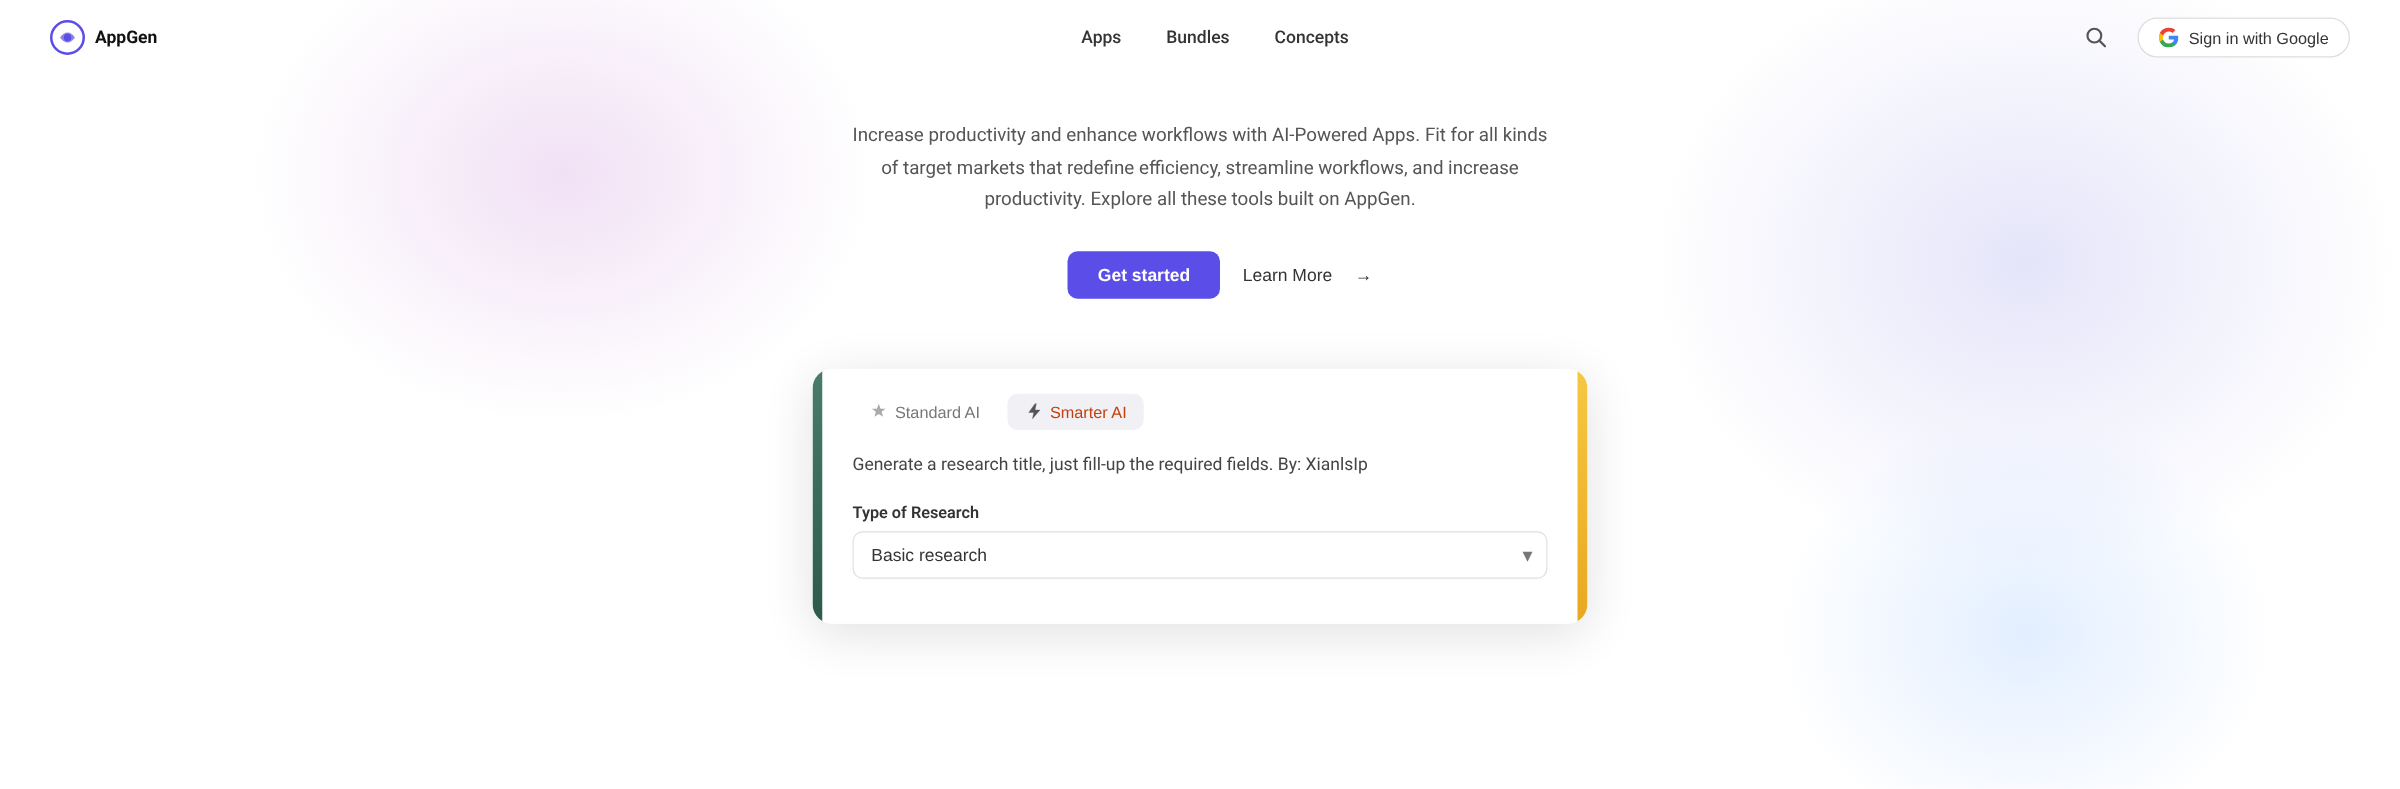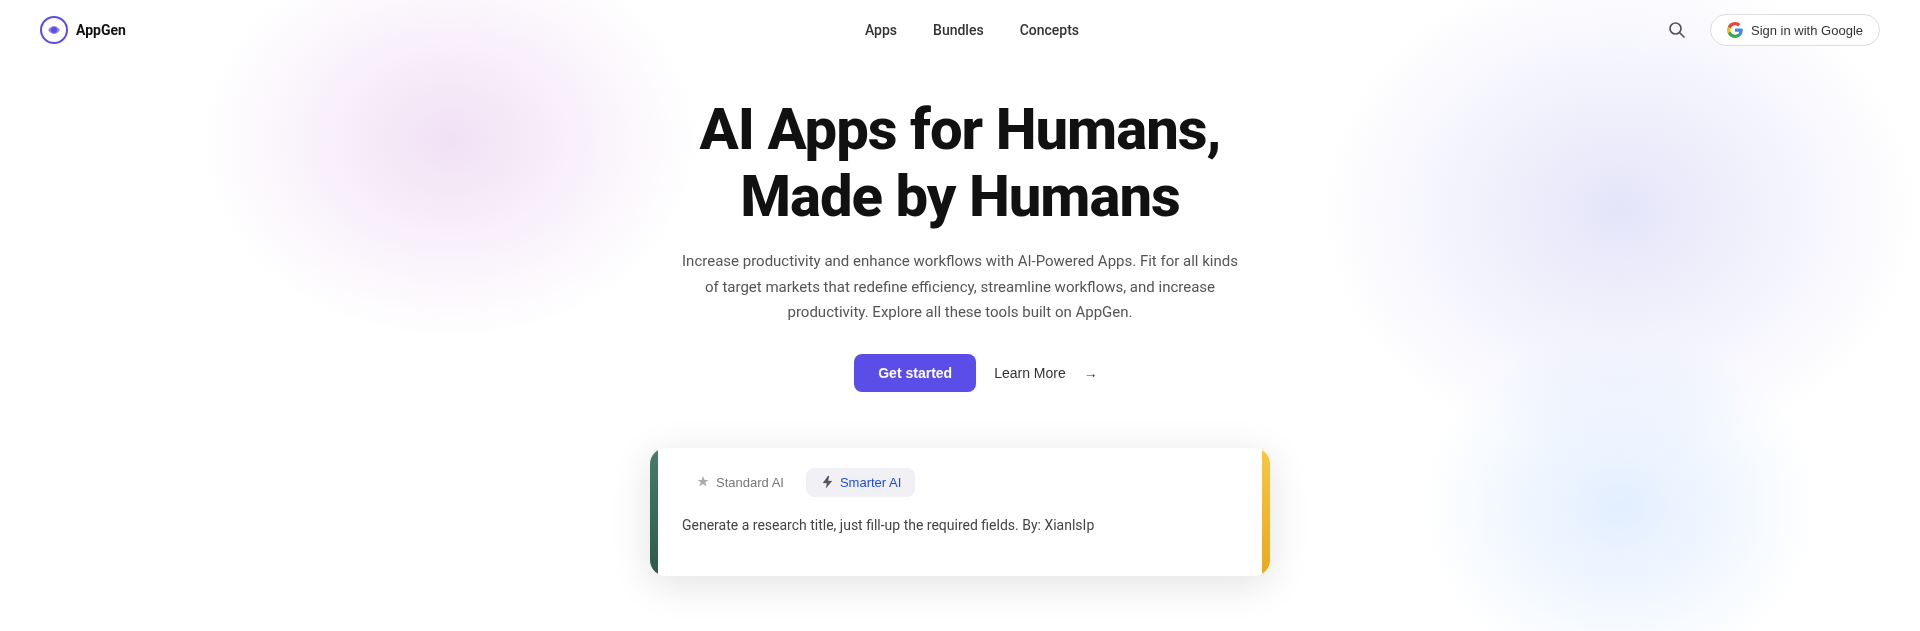--- a/index.html
+++ b/index.html
@@ -252,21 +252,21 @@
       font-weight: 500;
     }
 
     .card-tab.inactive {
       background: transparent;
       color: #777;
     }
 
     .card-tab.active {
       background: #f0f0f5;
-      color: #1d4ed8;
+      color: #c2410c;
     }
 
     .card-description {
       font-size: 14px;
       color: #444;
       margin-bottom: 20px;
       line-height: 1.5;
     }
 
     .form-group {
@@ -344,24 +344,20 @@
         <path d="M8 16c2.16 0 3.97-.72 5.3-1.94l-2.58-2c-.71.48-1.63.76-2.72.76-2.09 0-3.86-1.41-4.49-3.31H.85v2.07A8 8 0 0 0 8 16z" fill="#34A853"></path>
         <path d="M3.51 9.51A4.8 4.8 0 0 1 3.26 8c0-.52.09-1.03.25-1.51V4.42H.85A8 8 0 0 0 0 8c0 1.29.31 2.51.85 3.58l2.66-2.07z" fill="#FBBC05"></path>
         <path d="M8 3.18c1.18 0 2.24.41 3.07 1.2l2.3-2.3A8 8 0 0 0 .85 4.42L3.51 6.49C4.14 4.59 5.91 3.18 8 3.18z" fill="#EA4335"></path>
       </svg>
       <span>Sign in with Google</span>
     </button>
   </div>
 </nav>
 
 <section class="hero">
-  <h1 class="hero-title">
-    <span>AI Apps for Humans,</span><br>
-    <span>Made by Humans</span>
-  </h1>
   <p class="hero-subtitle">Increase productivity and enhance workflows with AI-Powered Apps. Fit for all kinds of target markets that redefine efficiency, streamline workflows, and increase productivity. Explore all these tools built on AppGen.</p>
   <div class="hero-buttons">
     <button class="btn-get-started">Get started</button>
     <button class="btn-learn-more">
       <span>Learn More</span>
       <span>→</span>
     </button>
   </div>
 </section>
 
@@ -383,18 +379,29 @@
             <path d="M8 1L3 8h4l-1 5 6-7H8l1-5z" fill="#555" stroke="#555" stroke-width="0.3"></path>
           </svg>
           <span>Smarter AI</span>
         </button>
       </div>
 
       <p class="card-description">
         <span>Generate a research title, just fill-up the required fields. By: XianlsIp</span>
       </p>
 
+      <div class="form-group">
+        <label class="form-label">Type of Research</label>
+        <div class="select-wrapper">
+          <select>
+            <option value="basic" selected="">Basic research</option>
+            <option value="applied">Applied research</option>
+            <option value="exploratory">Exploratory research</option>
+          </select>
+          <span class="select-chevron">▾</span>
+        </div>
+      </div>
 
     </div>
 
     <div class="card-side-right"></div>
   </div>
 </div>
 
 </body></html>

